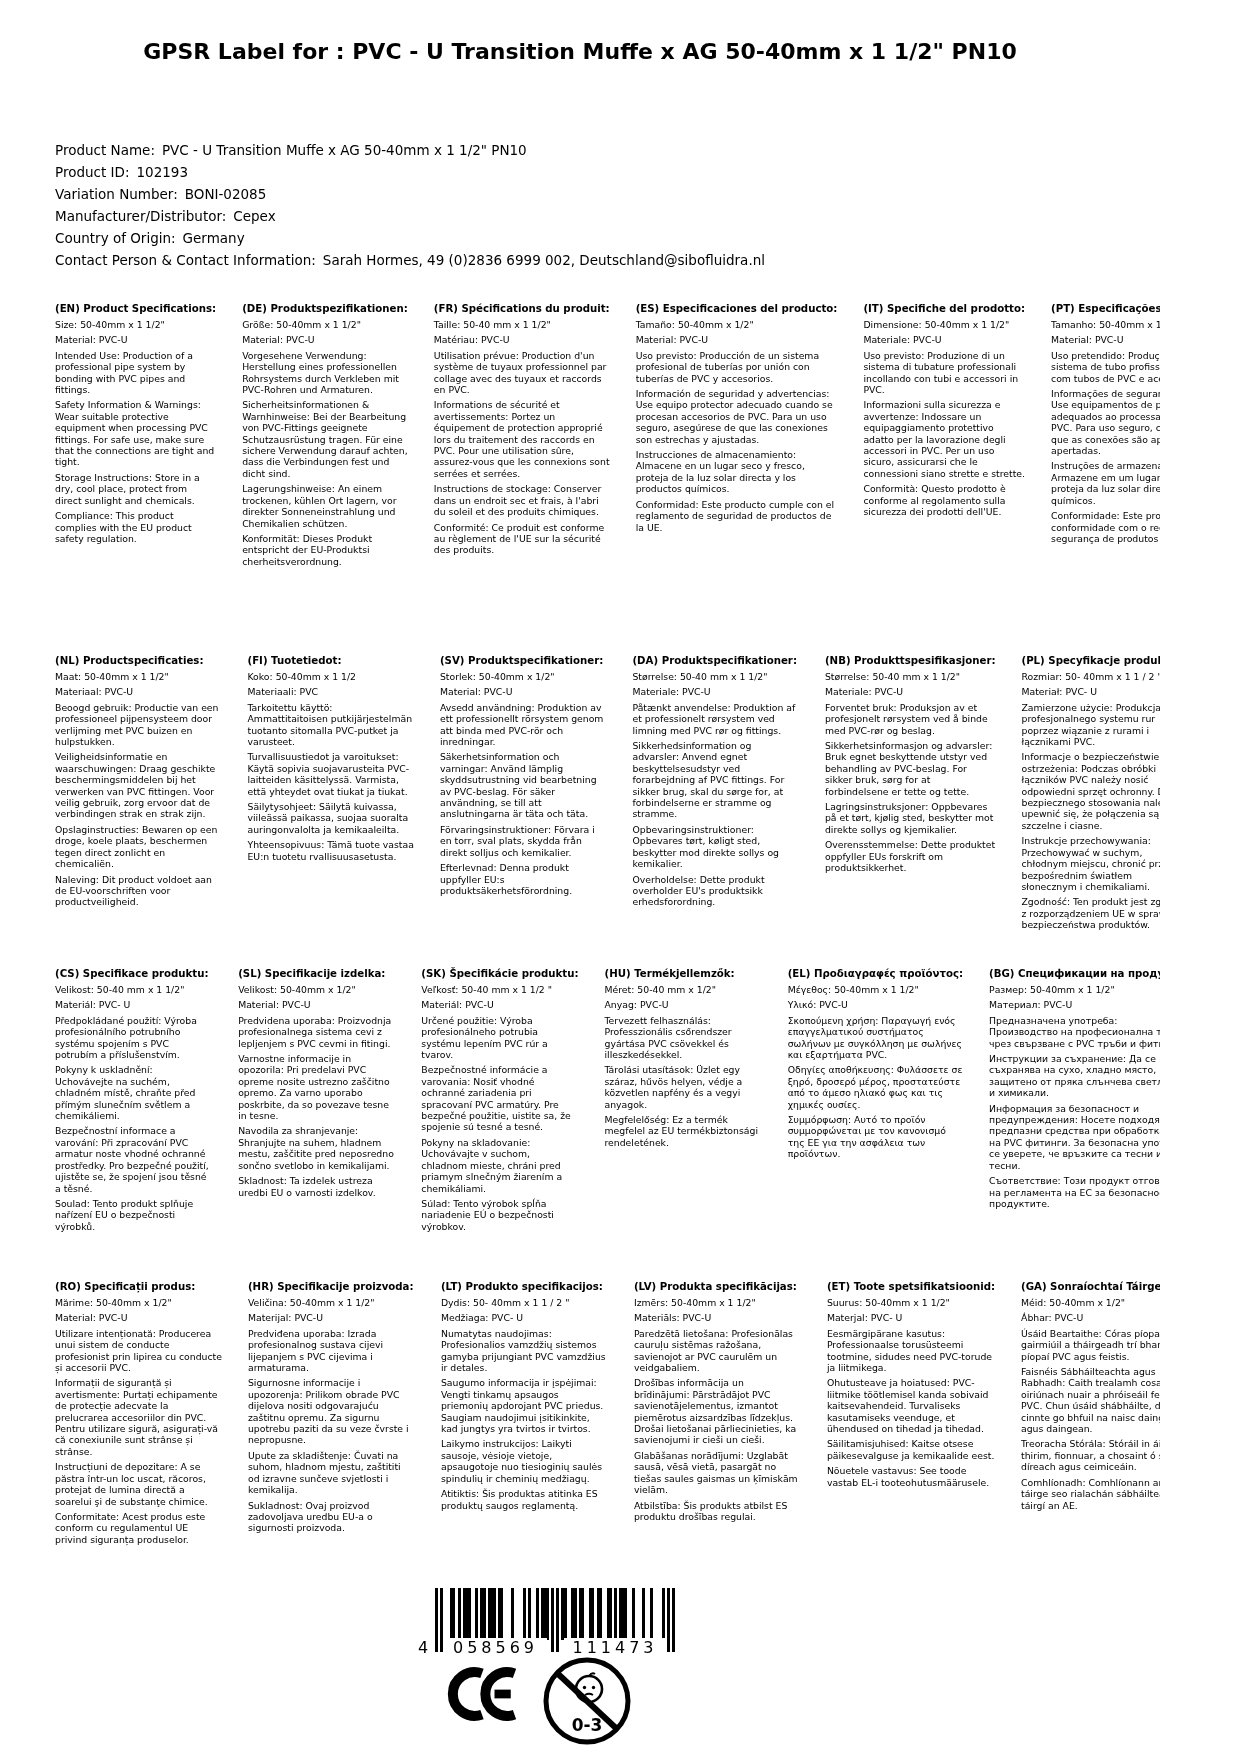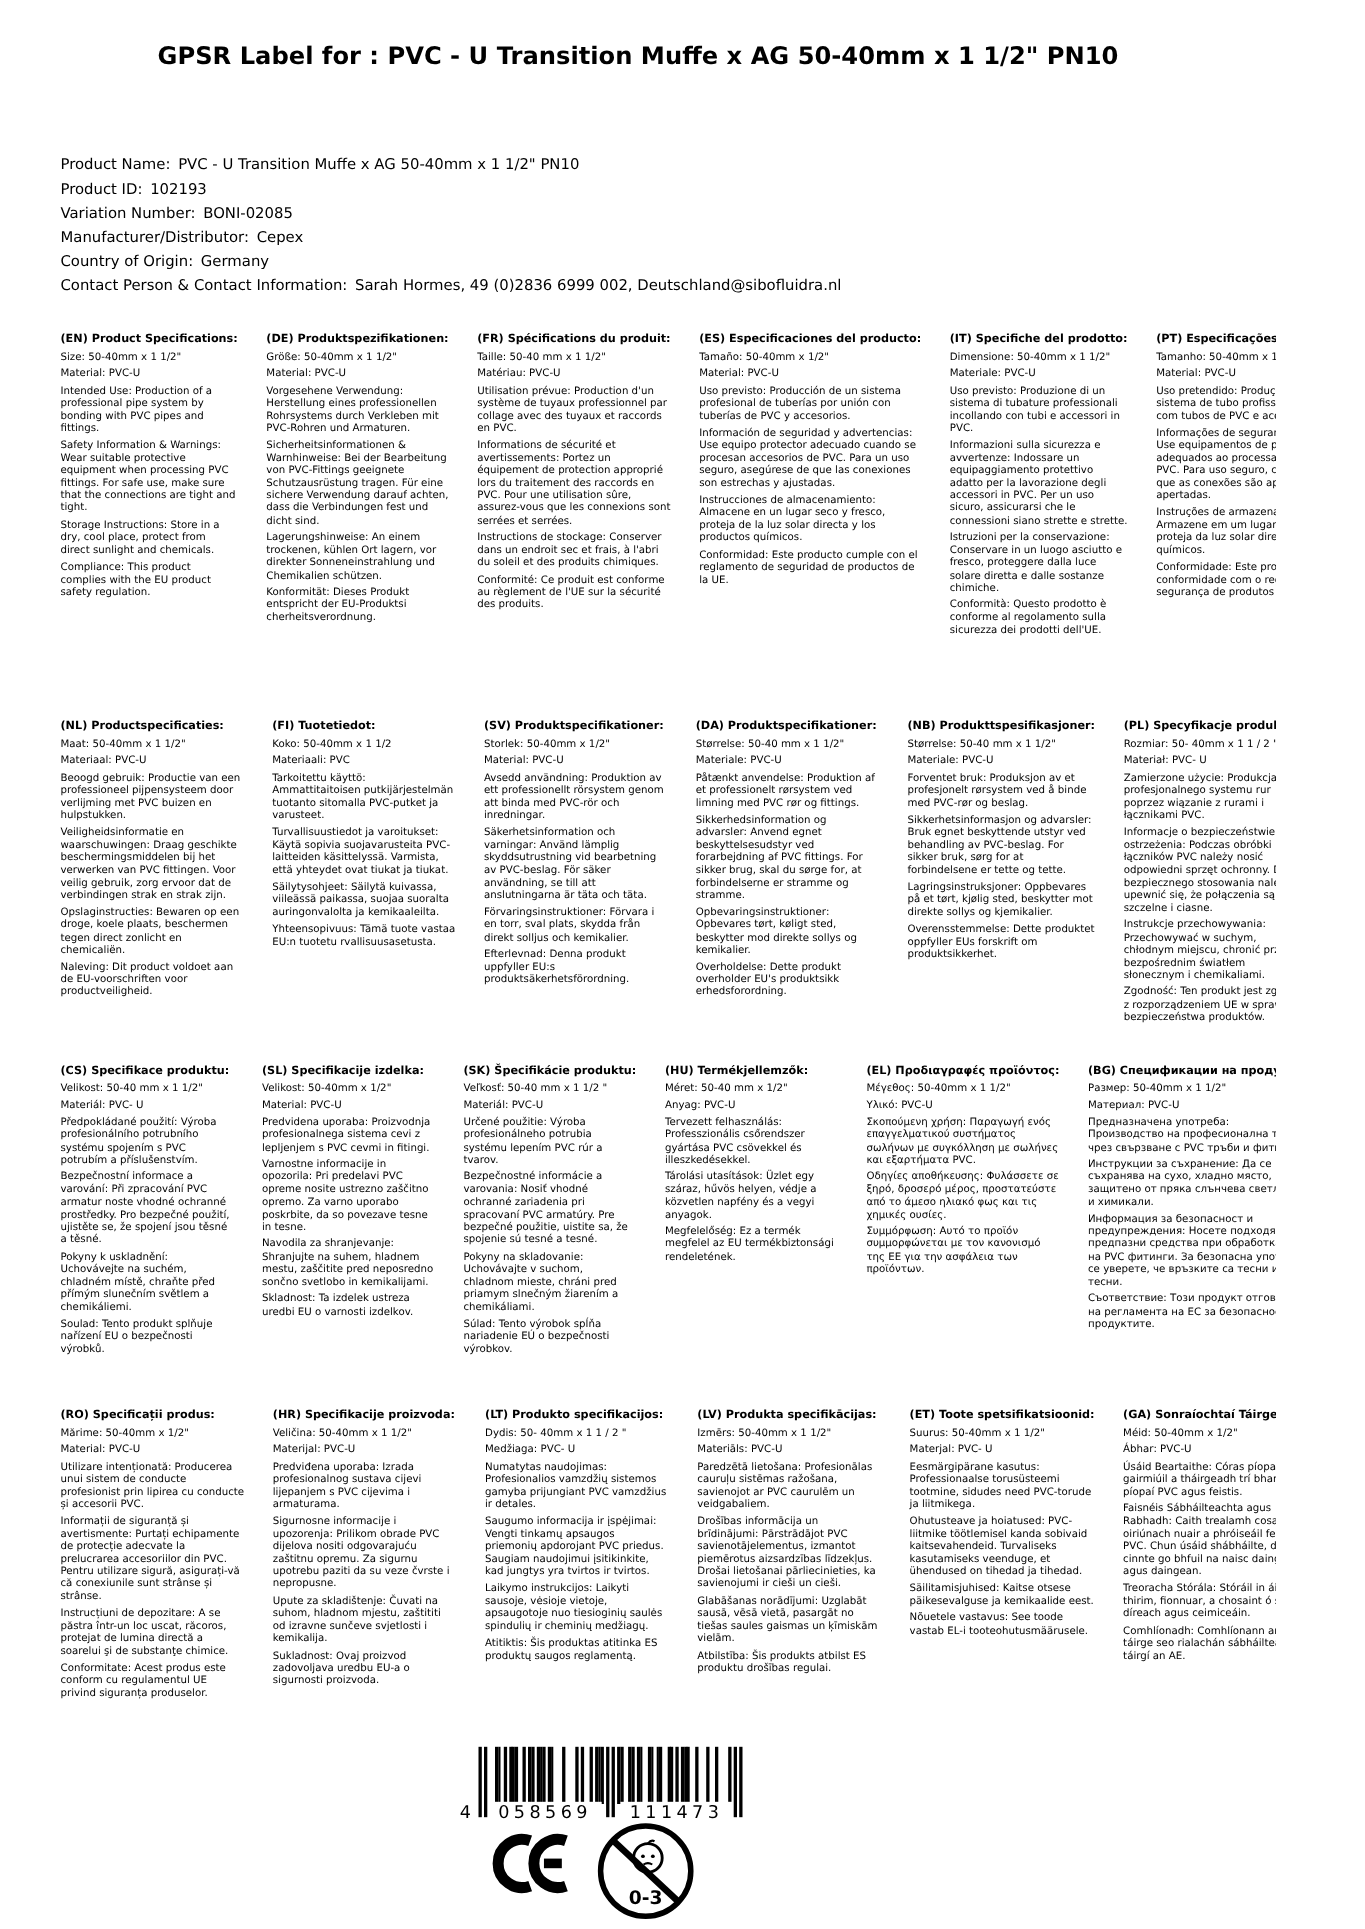--- a/index.html
+++ b/index.html
@@ -146,21 +146,20 @@
         <div class="spec-item">Información de seguridad y advertencias: Use equipo protector adecuado cuando se procesan accesorios de PVC. Para un uso seguro, asegúrese de que las conexiones son estrechas y ajustadas.</div>
         <div class="spec-item">Instrucciones de almacenamiento: Almacene en un lugar seco y fresco, proteja de la luz solar directa y los productos químicos.</div>
         <div class="spec-item">Conformidad: Este producto cumple con el reglamento de seguridad de productos de la UE.</div>
       </div>
       <div class="spec-block">
         <div class="spec-heading">(IT) Specifiche del prodotto:</div>
         <div class="spec-item">Dimensione: 50-40mm x 1 1/2"</div>
         <div class="spec-item">Materiale: PVC-U</div>
         <div class="spec-item">Uso previsto: Produzione di un sistema di tubature professionali incollando con tubi e accessori in PVC.</div>
         <div class="spec-item">Informazioni sulla sicurezza e avvertenze: Indossare un equipaggiamento protettivo adatto per la lavorazione degli accessori in PVC. Per un uso sicuro, assicurarsi che le connessioni siano strette e strette.</div>
-        <div class="spec-item">Istruzioni per la conservazione: Conservare in un luogo asciutto e fresco, proteggere dalla luce solare diretta e dalle sostanze chimiche.</div>
         <div class="spec-item">Conformità: Questo prodotto è conforme al regolamento sulla sicurezza dei prodotti dell'UE.</div>
       </div>
       <div class="spec-block">
         <div class="spec-heading">(PT) Especificações do produto:</div>
         <div class="spec-item">Tamanho: 50-40mm x 1 1/2"</div>
         <div class="spec-item">Material: PVC-U</div>
         <div class="spec-item">Uso pretendido: Produção de um sistema de tubo profissional ligando com tubos de PVC e acessórios.</div>
         <div class="spec-item">Informações de segurança e avisos: Use equipamentos de proteção adequados ao processar acessórios de PVC. Para uso seguro, certifique-se de que as conexões são apertadas e apertadas.</div>
         <div class="spec-item">Instruções de armazenamento: Armazene em um lugar seco e fresco, proteja da luz solar direta e produtos químicos.</div>
         <div class="spec-item">Conformidade: Este produto está em conformidade com o regulamento de segurança de produtos da UE.</div>
@@ -221,22 +220,22 @@
         <div class="spec-item">Instrukcje przechowywania: Przechowywać w suchym, chłodnym miejscu, chronić przed bezpośrednim światłem słonecznym i chemikaliami.</div>
         <div class="spec-item">Zgodność: Ten produkt jest zgodny z rozporządzeniem UE w sprawie bezpieczeństwa produktów.</div>
       </div>
     </div>
   <div class="spec-row spec-row-3">
       <div class="spec-block">
         <div class="spec-heading">(CS) Specifikace produktu:</div>
         <div class="spec-item">Velikost: 50-40 mm x 1 1/2"</div>
         <div class="spec-item">Materiál: PVC- U</div>
         <div class="spec-item">Předpokládané použití: Výroba profesionálního potrubního systému spojením s PVC potrubím a příslušenstvím.</div>
+        <div class="spec-item">Pokyny k uskladnění: Uchovávejte na suchém, chladném místě, chraňte před přímým slunečním světlem a chemikáliemi.</div>
         <div class="spec-item">Bezpečnostní informace a varování: Při zpracování PVC armatur noste vhodné ochranné prostředky. Pro bezpečné použití, ujistěte se, že spojení jsou těsné a těsné.</div>
-        <div class="spec-item">Pokyny k uskladnění: Uchovávejte na suchém, chladném místě, chraňte před přímým slunečním světlem a chemikáliemi.</div>
         <div class="spec-item">Soulad: Tento produkt splňuje nařízení EU o bezpečnosti výrobků.</div>
       </div>
       <div class="spec-block">
         <div class="spec-heading">(SL) Specifikacije izdelka:</div>
         <div class="spec-item">Velikost: 50-40mm x 1/2"</div>
         <div class="spec-item">Material: PVC-U</div>
         <div class="spec-item">Predvidena uporaba: Proizvodnja profesionalnega sistema cevi z lepljenjem s PVC cevmi in fitingi.</div>
         <div class="spec-item">Varnostne informacije in opozorila: Pri predelavi PVC opreme nosite ustrezno zaščitno opremo. Za varno uporabo poskrbite, da so povezave tesne in tesne.</div>
         <div class="spec-item">Navodila za shranjevanje: Shranjujte na suhem, hladnem mestu, zaščitite pred neposredno sončno svetlobo in kemikalijami.</div>
         <div class="spec-item">Skladnost: Ta izdelek ustreza uredbi EU o varnosti izdelkov.</div>

